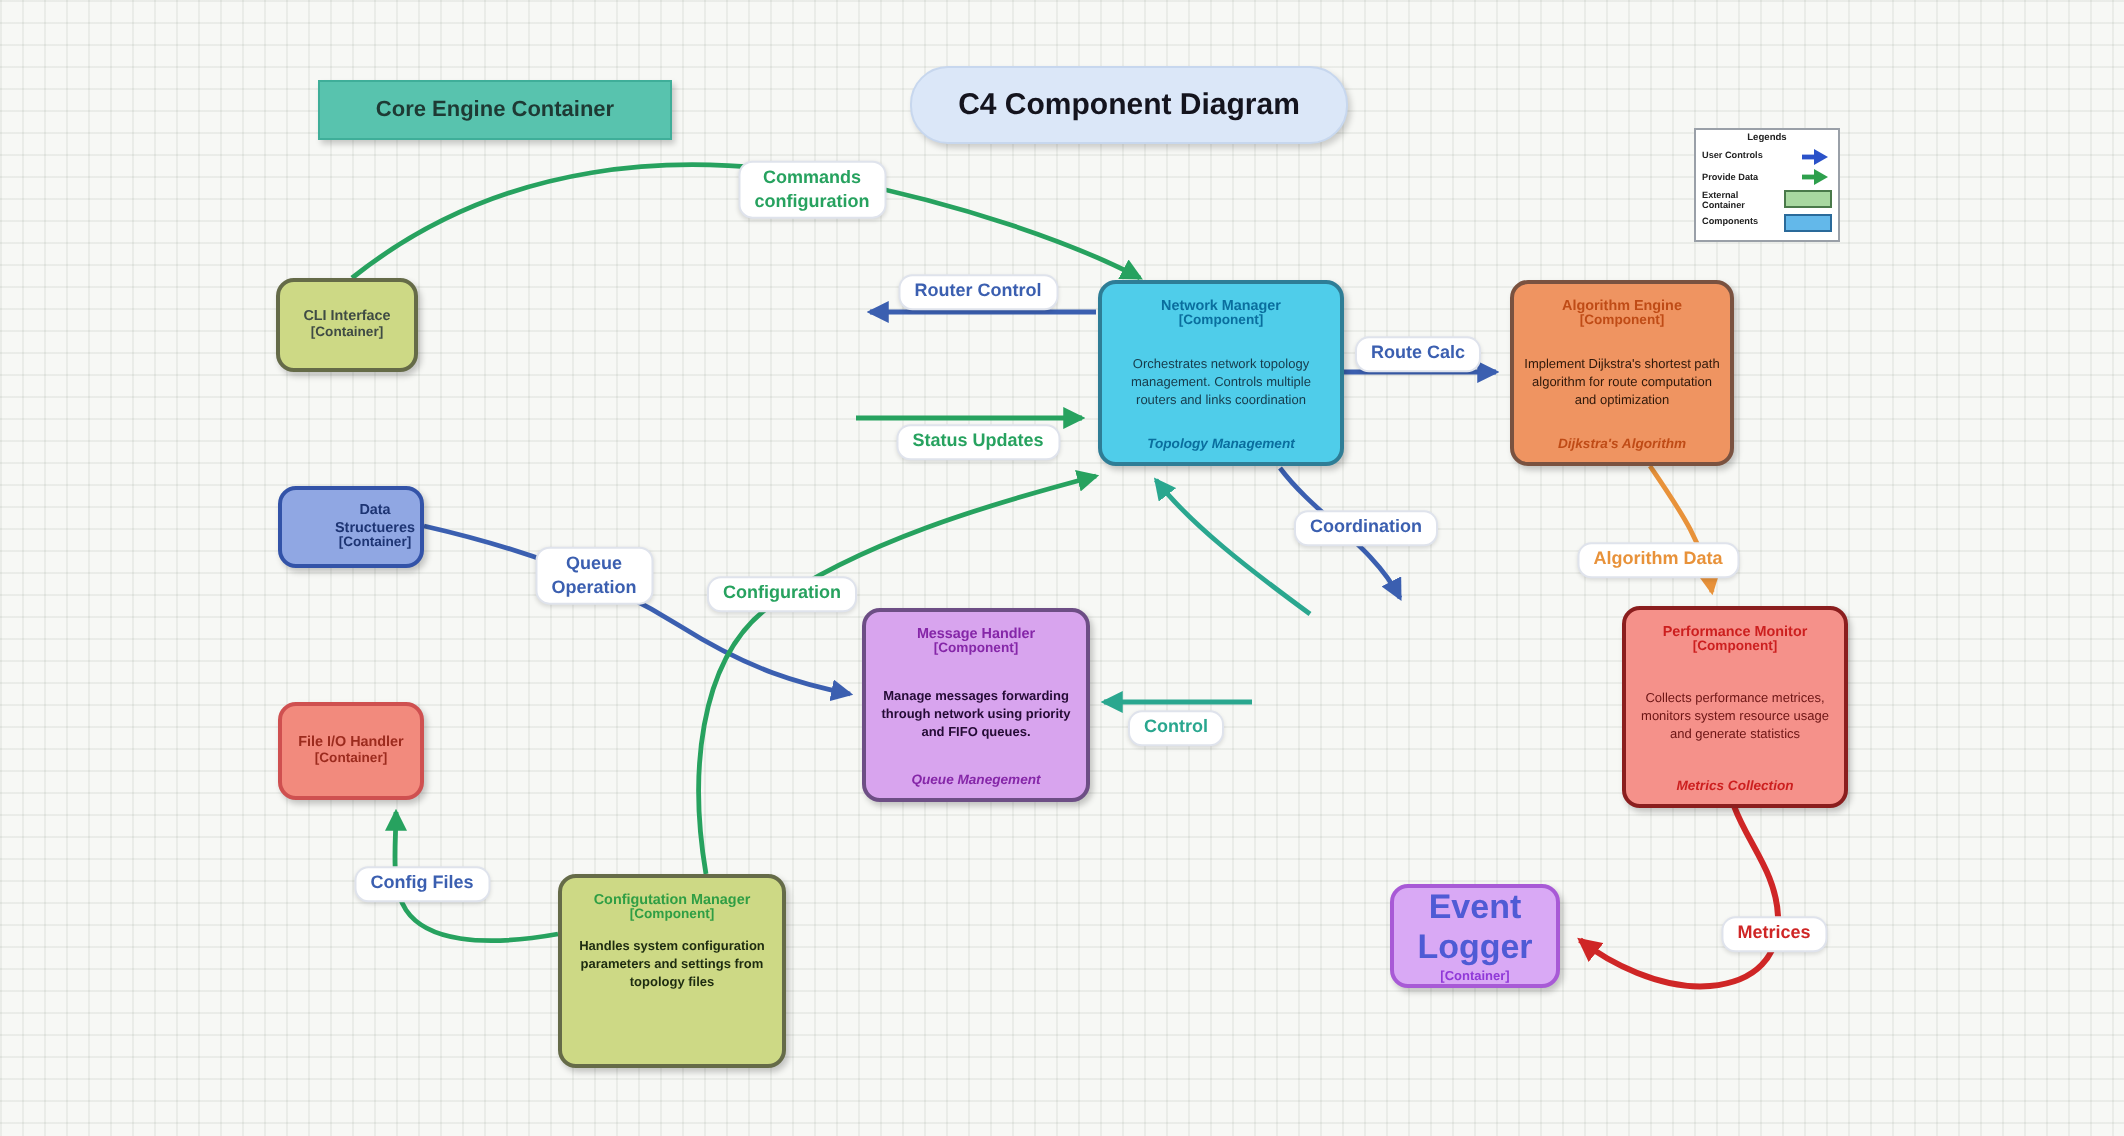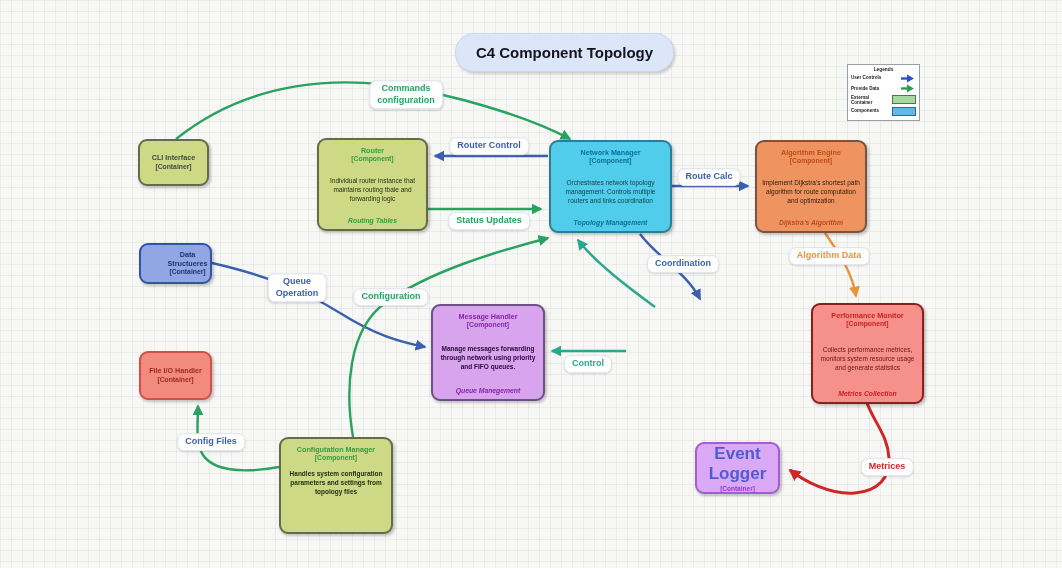--- a/index.html
+++ b/index.html
@@ -107,21 +107,22 @@
       <path d="M655,307 C625,285 595,262 578,240" stroke="#2aa78f" marker-end="url(#mteal)"></path>
       <path d="M825,233 C840,255 852,272 856,296" stroke="#e8923a" marker-end="url(#morange)"></path>
       <path d="M212,263 C260,274 300,288 340,313 C375,335 400,342 425,347" stroke="#3b5fb0" marker-end="url(#mblue)"></path>
       <path d="M353,437 C345,390 348,330 385,303 C430,271 495,252 548,238" stroke="#27a25f" marker-end="url(#mgreen)"></path>
       <path d="M626,351 L552,351" stroke="#2aa78f" marker-end="url(#mteal)"></path>
       <path d="M279,467 C240,474 213,470 203,455 C195,443 198,422 198,406" stroke="#27a25f" marker-end="url(#mgreen)"></path>
       <path d="M867,403 C874,422 888,436 889,458 C890,478 878,491 855,493 C830,495 804,481 790,470" stroke="#cf2626" stroke-width="3" marker-end="url(#mred)"></path>
     </g>
   </svg>
 
-  <div id="title-pill">C4 Component Topology</div>
+  <div id="core-engine">Core Engine Container</div>
+  <div id="title-pill">C4 Component Diagram</div>
 
   <div id="legend">
     <div class="lg-title">Legends</div>
     <div class="lg-row">
       <span class="lg-label">User Controls</span>
       <svg width="16" height="9">
           <path d="M1,4.5 H8" stroke="#2b52c9" stroke-width="2.4" fill="none"></path>
           <polygon points="7,0.5 14,4.5 7,8.5" fill="#2b52c9"></polygon>
         </svg>
     </div>
@@ -140,28 +141,20 @@
       <span class="lg-label">Components</span>
       <span class="swatch sw-bluebox"></span>
     </div>
   </div>
 
   <div class="node simple olive" style="left:138px;top:139px;width:71px;height:47px;">
     <div class="nt tx-darkolive">CLI Interface</div>
     <div class="nst tx-darkolive">[Container]</div>
   </div>
 
-  <div class="node comp olive" style="left:317px;top:138px;width:111px;height:93px;">
-    <div>
-      <div class="nt tx-green">Router</div>
-      <div class="nst tx-green">[Component]</div>
-    </div>
-    <div class="nbody tx-black">Individual router instance that maintains routing tbale and forwarding logic</div>
-    <div class="nfoot tx-green">Routing Tables</div>
-  </div>
 
   <div class="node comp cyan" style="left:549px;top:140px;width:123px;height:93px;">
     <div>
       <div class="nt tx-cyan">Network Manager</div>
       <div class="nst tx-cyan">[Component]</div>
     </div>
     <div class="nbody tx-slate">Orchestrates network topology management. Controls multiple routers and links coordination</div>
     <div class="nfoot tx-cyan">Topology Management</div>
   </div>
 
@@ -223,17 +216,17 @@
   <div class="elabel lb-blue" style="left:489px;top:146px;">Router Control</div>
   <div class="elabel lb-green" style="left:489px;top:221px;">Status Updates</div>
   <div class="elabel lb-blue" style="left:709px;top:177px;">Route Calc</div>
   <div class="elabel lb-blue" style="left:683px;top:264px;">Coordination</div>
   <div class="elabel lb-blue" style="left:297px;top:288px;">
     <div>Queue</div>
     <div>Operation</div>
   </div>
   <div class="elabel lb-green" style="left:391px;top:297px;">Configuration</div>
   <div class="elabel lb-teal" style="left:588px;top:364px;">Control</div>
-  <div class="elabel lb-orange" style="left:829px;top:256px;">Algorithm  Data</div>
+  <div class="elabel lb-orange" style="left:829px;top:280px;">Algorithm  Data</div>
   <div class="elabel lb-blue" style="left:211px;top:442px;">Config Files</div>
   <div class="elabel lb-red" style="left:887px;top:467px;">Metrices</div>
 
 </div>
 
 </body></html>

